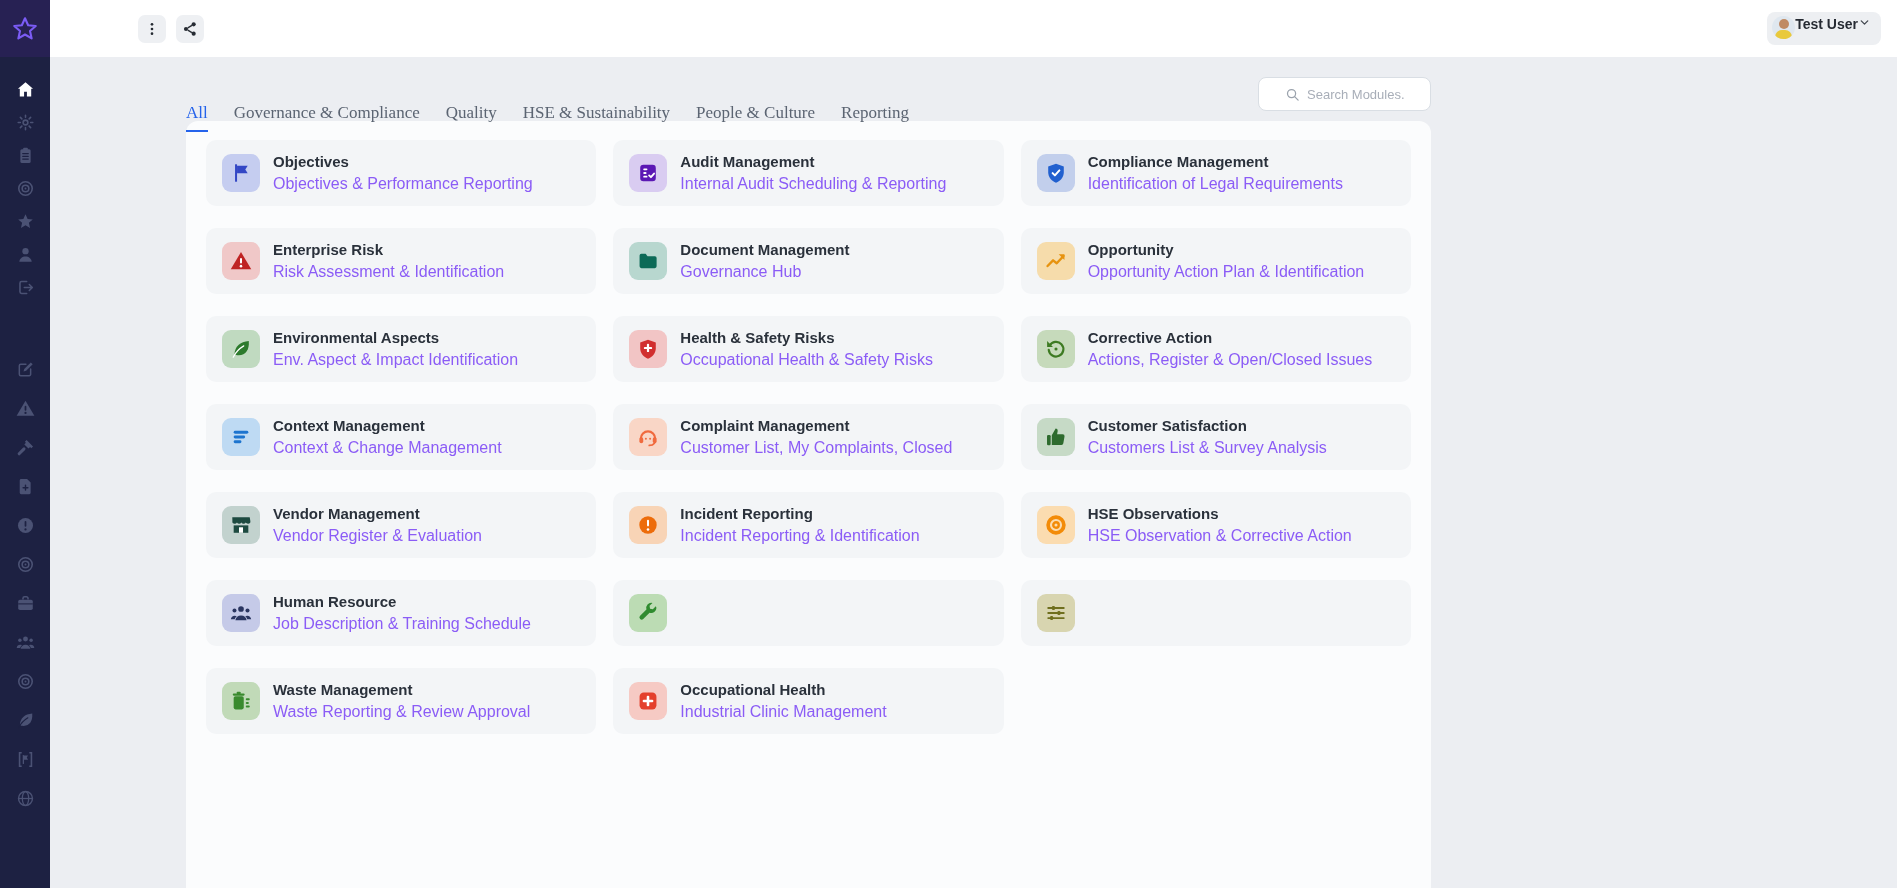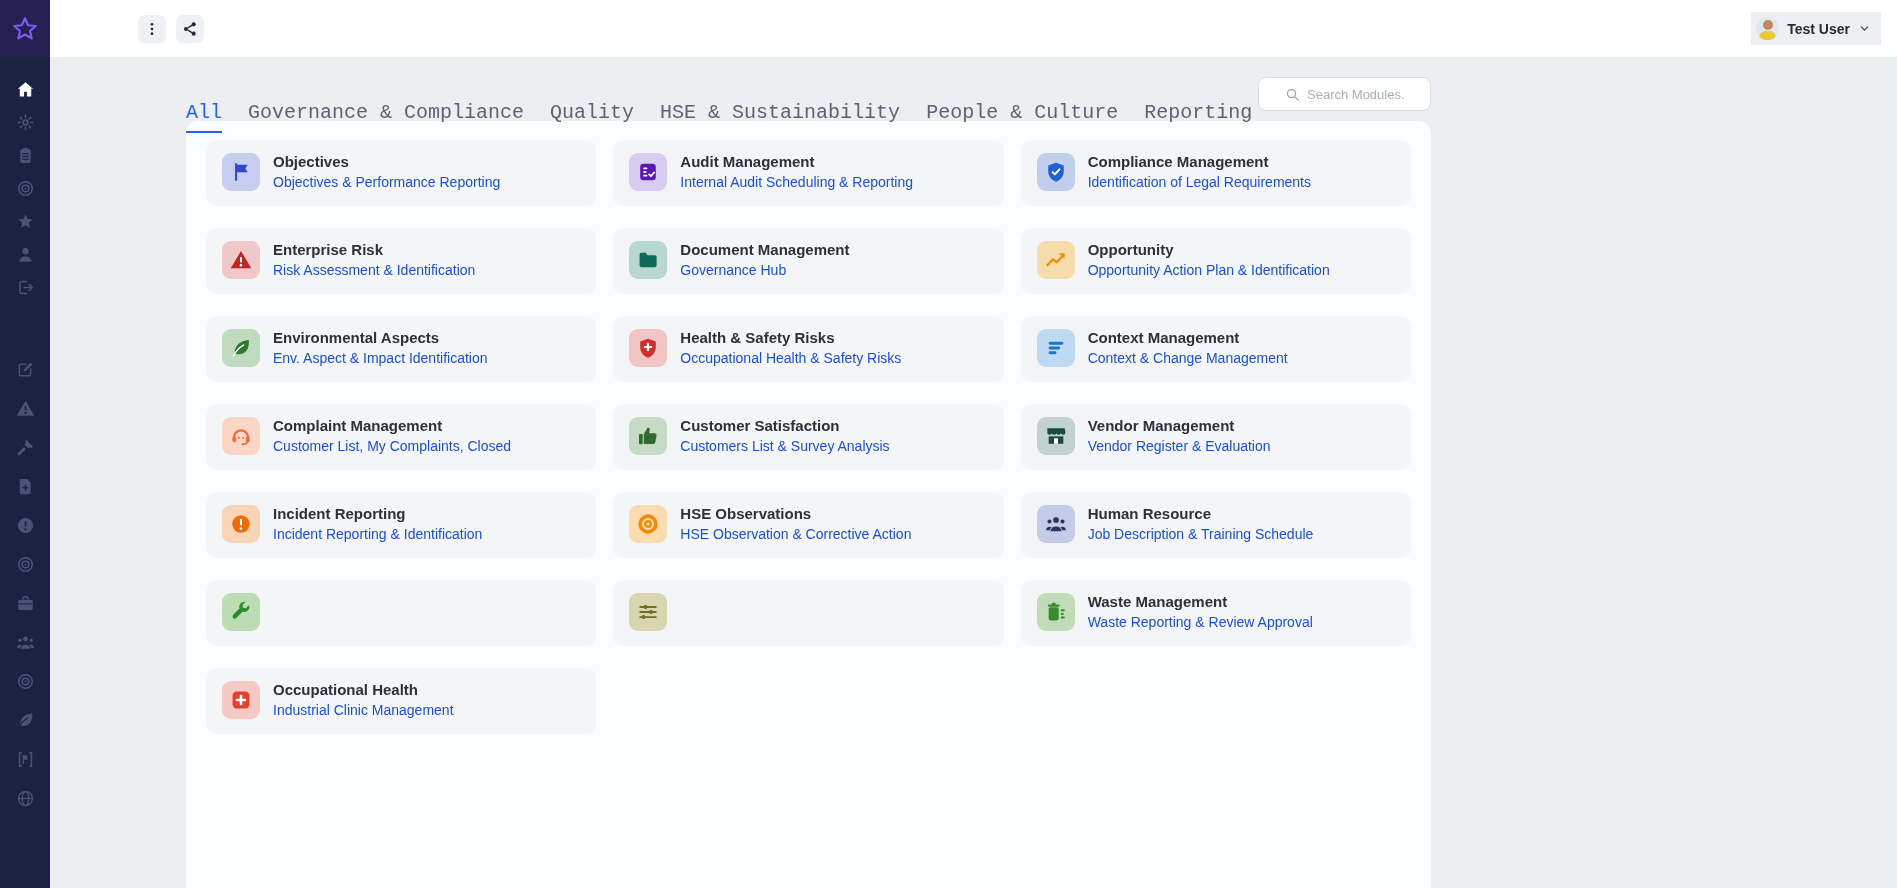--- a/index.html
+++ b/index.html
@@ -38,22 +38,22 @@
     position:absolute; left:50px; top:0; right:0; height:57px; background:#ffffff;
     display:flex; align-items:center; padding:0 16px 0 88px; z-index:10;
   }
   .topbar-buttons { display:flex; gap:10px; }
   .tb-btn {
     width:28px; height:28px; border:none; border-radius:7px; background:#eef0f3;
     color:#262b33; display:flex; align-items:center; justify-content:center; cursor:pointer;
   }
   .tb-btn svg { width:16px; height:16px; }
   .user-pill {
-    margin-left:auto; display:flex; align-items:center; gap:8px;
-    background:#edeff2; border:none; border-radius:0; padding:4px 10px 4px 5px;
+    margin-left:auto; display:flex; align-items:flex-start; gap:0;
+    background:#edeff2; border:none; border-radius:8px; padding:4px 10px 4px 5px;
     cursor:pointer; height:33px;
   }
   .avatar {
     width:23px; height:23px; border-radius:50%; background:#dfe7ef;
     position:relative; overflow:hidden; flex-shrink:0;
   }
   .avatar::before { 
     content:""; position:absolute; left:6.5px; top:3px; width:10px; height:10px;
     border-radius:50%; background:#c08a63;
   }
@@ -67,21 +67,21 @@
 
   
   .content { position:absolute; left:50px; top:57px; right:0; bottom:0; }
   .page { padding-left:136px; width:1381px; }
   .toolbar-row {
     display:flex; align-items:center; justify-content:space-between;
     padding-top:12px; height:62px;
   }
   .tabs { display:flex; align-items:center; gap:26px; }
   .tab {
-    background:none; border:none; font-family:Liberation Mono, monospace; font-size:20px;
+    background:none; border:none; font-family:Liberation Serif, serif; font-size:17px;
     color:#5b6472; cursor:pointer; padding:6px 0 7px; border-bottom:2px solid transparent;margin-top:40px;
   }
   .tab.active { color:#2563eb; border-bottom-color:#2563eb; font-weight:500; }
   .search-box {
     display:flex; align-items:center; gap:7px; background:#ffffff;
     border:1px solid #d9dee4; border-radius:8px; height:34px; width:173px; padding:0 26px;
   }
   .search-box svg { width:15px; height:15px; color:#9aa2ac; flex-shrink:0; }
   .search-box input {
     border:none; outline:none; width:100%; font-family:inherit; font-size:13px; color:#262b33;
@@ -90,30 +90,30 @@
   .search-box input::placeholder { color:#a8aeb8; }
 
   
   .panel {
     background:#fbfcfd; border-radius:12px; margin-top:2px; padding:19px 20px;
     min-height:920px;
   }
   .grid { display:grid; grid-template-columns:repeat(3,1fr); gap:22px 17px; }
   .card {
     background:#f3f5f7; border-radius:10px; height:66px; padding:13px 16px;
-    display:flex; align-items:flex-start; gap:13px; cursor:pointer; text-align:left;
+    display:flex; align-items:center; gap:13px; cursor:pointer; text-align:left;
     border:none; font-family:inherit;
   }
   .tile {
     width:38px; height:38px; border-radius:9px; flex-shrink:0;
     display:flex; align-items:center; justify-content:center;
   }
   .tile svg { width:22px; height:22px; }
   .card-title { font-size:15px; font-weight:700; color:#2a313b; line-height:1.2; }
-  .card-sub { font-size:14px; color:#1d4ed8; margin-top:3px; line-height:1.2; }
+  .card-sub { font-size:16px; color:#8b5cf6; margin-top:3px; line-height:1.2; }
 </style>
 </head>
 <body>
 
 <nav class="sidebar">
   <div class="logo-box">
     <span id="logo-icon">
         <svg viewBox="0 0 24 24" xmlns="http://www.w3.org/2000/svg">
           <path d="M12 2.8l2.7 6 6.5.6-4.9 4.3 1.4 6.4L12 16.7l-5.7 3.4 1.4-6.4-4.9-4.3 6.5-.6z" fill="none" stroke="currentColor" stroke-width="1.8" stroke-linejoin="round"></path>
         </svg>
@@ -437,20 +437,33 @@
                 <rect x="10.8" y="6.4" width="2.4" height="9" rx="1" fill="#fff"></rect>
                 <rect x="7.5" y="9.7" width="9" height="2.4" rx="1" fill="#fff"></rect>
               </svg>
             </span>
     <span class="texts">
       <div class="card-title">Health &amp; Safety Risks</div>
       <div class="card-sub">Occupational Health &amp; Safety Risks</div>
     </span>
   </div>
           <div class="card">
+    <span class="tile" style="background: rgb(198, 218, 187); color: rgb(61, 122, 34);">
+              <svg viewBox="0 0 24 24" xmlns="http://www.w3.org/2000/svg">
+                <path d="M5 8.4A8 8 0 114.1 13" fill="none" stroke="currentColor" stroke-width="2.4" stroke-linecap="round"></path>
+                <path fill="currentColor" d="M2.3 3.3v6.4h6.4z"></path>
+                <circle cx="12" cy="12" r="1.7" fill="currentColor"></circle>
+              </svg>
+            </span>
+    <span class="texts">
+      <div class="card-title">Corrective Action</div>
+      <div class="card-sub">Actions, Register &amp; Open/Closed Issues</div>
+    </span>
+  </div>
+          <div class="card">
     <span class="tile" style="background: rgb(190, 218, 243); color: rgb(28, 116, 207);">
               <svg viewBox="0 0 24 24" xmlns="http://www.w3.org/2000/svg">
                 <rect x="4" y="5.2" width="16" height="3.2" rx="1.6" fill="currentColor"></rect>
                 <rect x="4" y="10.4" width="12.5" height="3.2" rx="1.6" fill="currentColor"></rect>
                 <rect x="4" y="15.6" width="8.5" height="3.2" rx="1.6" fill="currentColor"></rect>
               </svg>
             </span>
     <span class="texts">
       <div class="card-title">Context Management</div>
       <div class="card-sub">Context &amp; Change Management</div>

